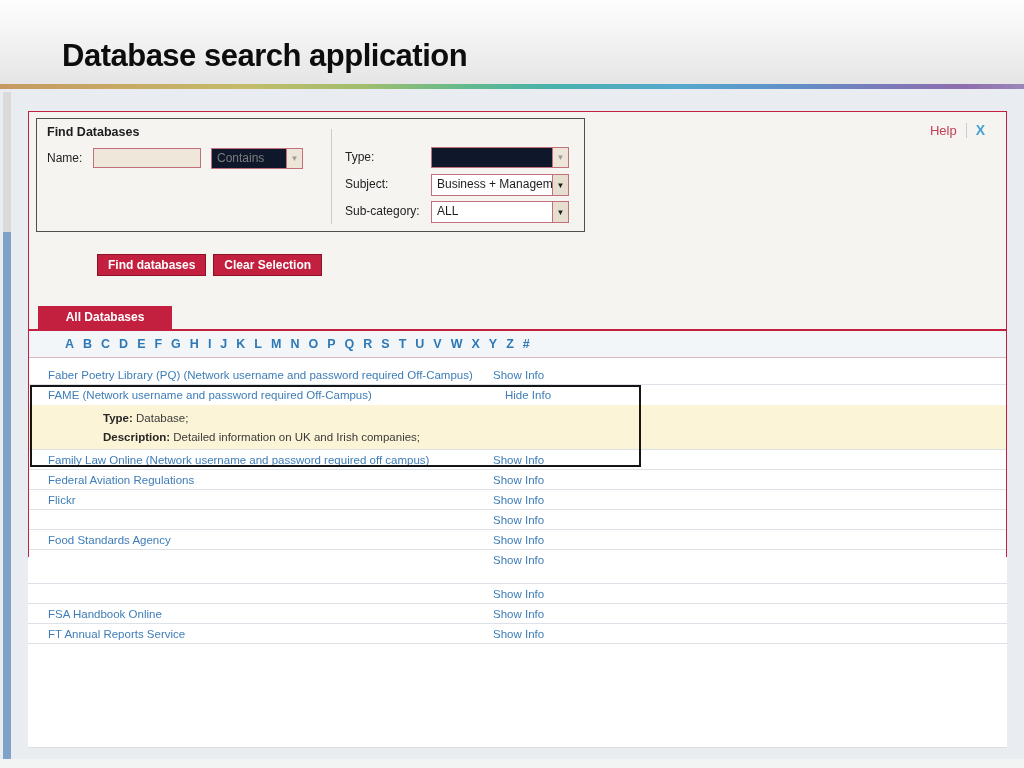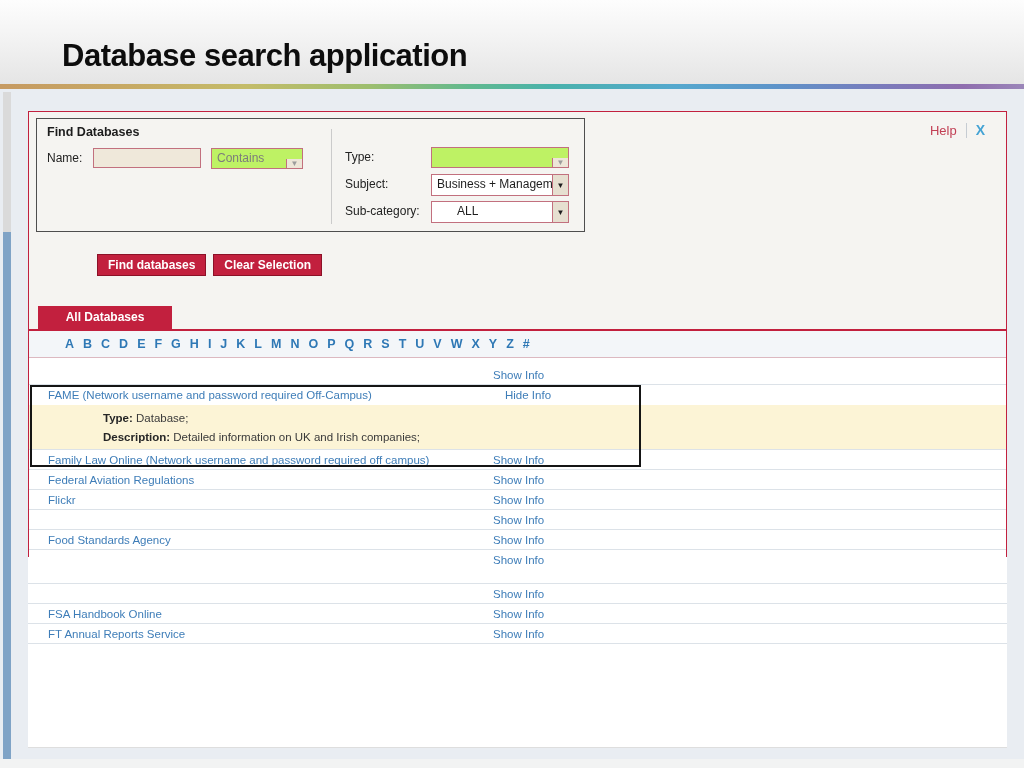--- a/index.html
+++ b/index.html
@@ -56,30 +56,30 @@
   }
   .select {
     position: absolute; display: flex; justify-content: space-between; align-items: stretch;
     border: 1px solid #C2707E; cursor: pointer; overflow: hidden;
   }
   .select .val { font-size: 12px; line-height: 19px; padding-left: 5px; white-space: nowrap; overflow: hidden; }
   .dd-btn {
     flex: 0 0 16px; display: flex; align-items: center; justify-content: center;
     border-left: 1px solid #C2707E; font-size: 8px;
   }
-  .select.disabled { background: #bef264; align-items: flex-end; }
+  .select.disabled { background: #0f172a; }
   .select.disabled .val { color: #7C7C7C; }
   .select.disabled .dd-btn { background: #EDE6D8; color: #9C9C9C; }
   .select.enabled { background: #FFFFFF; }
   .select.enabled .val { color: #1D1D1D; }
   .select.enabled .dd-btn { background: #E6DFD0; color: #1D1D1D; }
   .sel-contains { left: 174px; top: 29px; width: 92px; height: 21px; }
   .sel-type     { left: 394px; top: 28px; width: 138px; height: 21px; }
   .sel-subject  { left: 394px; top: 55px; width: 138px; height: 22px; text-align: center; }
-  .sel-subcat   { left: 394px; top: 82px; width: 138px; height: 22px; padding-left: 20px; }
+  .sel-subcat   { left: 394px; top: 82px; width: 138px; height: 22px; }
   .vdivider { position: absolute; left: 294px; top: 10px; width: 1px; height: 95px; background: #CBCBCB; }
   
   .btn-row { position: absolute; left: 69px; top: 142px; display: flex; gap: 7px; }
   .btn {
     background: #C2203E; color: #FFF; font-family: inherit; font-size: 12px; font-weight: bold;
     border: 1px solid #8C1127; height: 22px; padding: 0 10px; cursor: pointer;
   }
   
   .tab-all {
     position: absolute; left: 10px; top: 194px; width: 134px; height: 23px;
@@ -197,20 +197,21 @@
       <a>V</a>
       <a>W</a>
       <a>X</a>
       <a>Y</a>
       <a>Z</a>
       <a>#</a>
     </div>
 
   <div class="rows">
     <div class="row">
+      <a class="db-link">Faber Poetry Library (PQ) (Network username and password required Off-Campus)</a>
       <a class="info-link">Show Info</a>
     </div>
     <div class="row no-sep">
       <a class="db-link">FAME (Network username and password required Off-Campus)</a>
       <a class="info-link hide-pos">Hide Info</a>
     </div>
     <div class="info-panel">
       <div><b>Type:</b> <span>Database;</span></div>
       <div><b>Description:</b> <span>Detailed information on UK and Irish companies;</span></div>
     </div>

